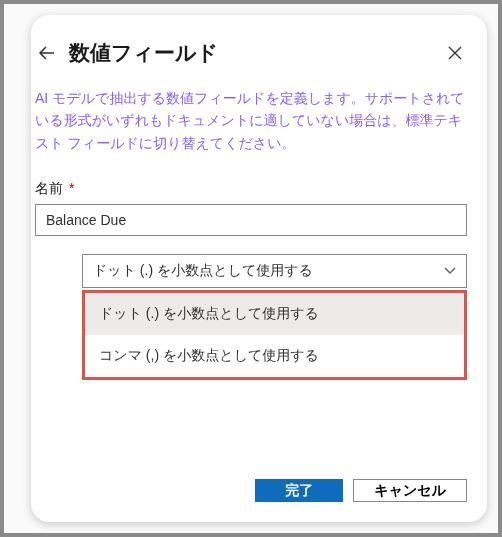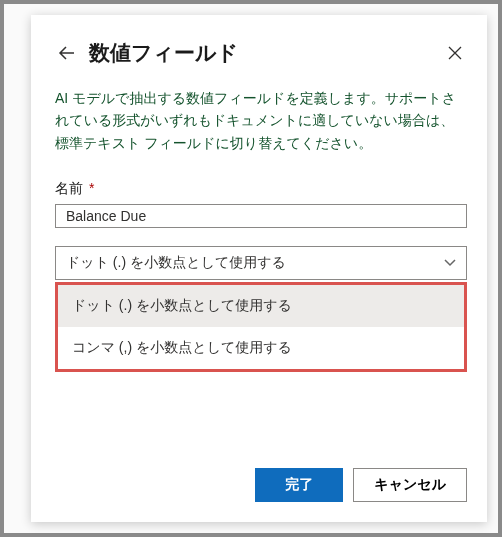--- a/index.html
+++ b/index.html
@@ -13,21 +13,22 @@
     .overlay {
       position: absolute;
       top: 4px; left: 4px; right: 4px; bottom: 4px;
       background: #fafafa;
     }
     .panel {
       position: absolute;
       top: 11px; left: 27px; right: 11px; bottom: 11px;
       background: #ffffff;
       box-shadow: 0 2px 10px rgba(0,0,0,0.2);
-      padding: 24px 20px 20px 24px;
+      padding: 24px 20px 20px 4px;
+      border-radius: 18px;
     }
     .header {
       display: flex;
       align-items: center;
       margin-bottom: 20px;
       position: relative;
     }
     .back-arrow {
       width: 24px; height: 24px;
       display: flex; align-items: center; justify-content: center;
@@ -44,43 +45,43 @@
       position: absolute;
       right: 0; top: 2px;
       width: 24px; height: 24px;
       display: flex; align-items: center; justify-content: center;
       cursor: pointer;
       color: #323130;
       font-size: 18px;
     }
     .description {
       font-size: 14px;
-      color: #14532d;
+      color: #8b5cf6;
       line-height: 1.6;
       margin-bottom: 26px;
     }
     .field-group { margin-bottom: 18px; }
     .field-label {
       font-size: 14px;
       font-weight: 400;
       color: #1b1b1b;
       margin-bottom: 6px;
       display: block;
     }
     .required { color: #a80000; margin-left: 2px; }
     .text-input {
       width: 100%;
-      height: 24px;
+      height: 32px;
       border: 1px solid #8a8886;
       padding: 0 10px;
       font-size: 14px;
       color: #323130;
       background: #fff;
     }
-    .select-wrapper { position: relative; }
+    .select-wrapper { position: relative; margin-left: 47px; }
     .select-display {
       width: 100%;
       height: 34px;
       border: 1px solid #8a8886;
       padding: 0 10px;
       font-size: 14px;
       color: #323130;
       background: #fff;
       display: flex;
       align-items: center;
@@ -103,21 +104,21 @@
       cursor: pointer;
     }
     .dropdown-option.selected { background: #edebe9; }
     .footer {
       position: absolute;
       bottom: 20px; right: 20px;
       display: flex;
       gap: 10px;
     }
     .btn {
-      height: 34px;
+      height: 23px;
       padding: 0 20px;
       font-size: 14px;
       border: 1px solid transparent;
       cursor: pointer;
       display: flex; align-items: center; justify-content: center;
     }
     .btn-primary {
       background: #0f6cbd;
       color: #fff;
       font-weight: 600;

